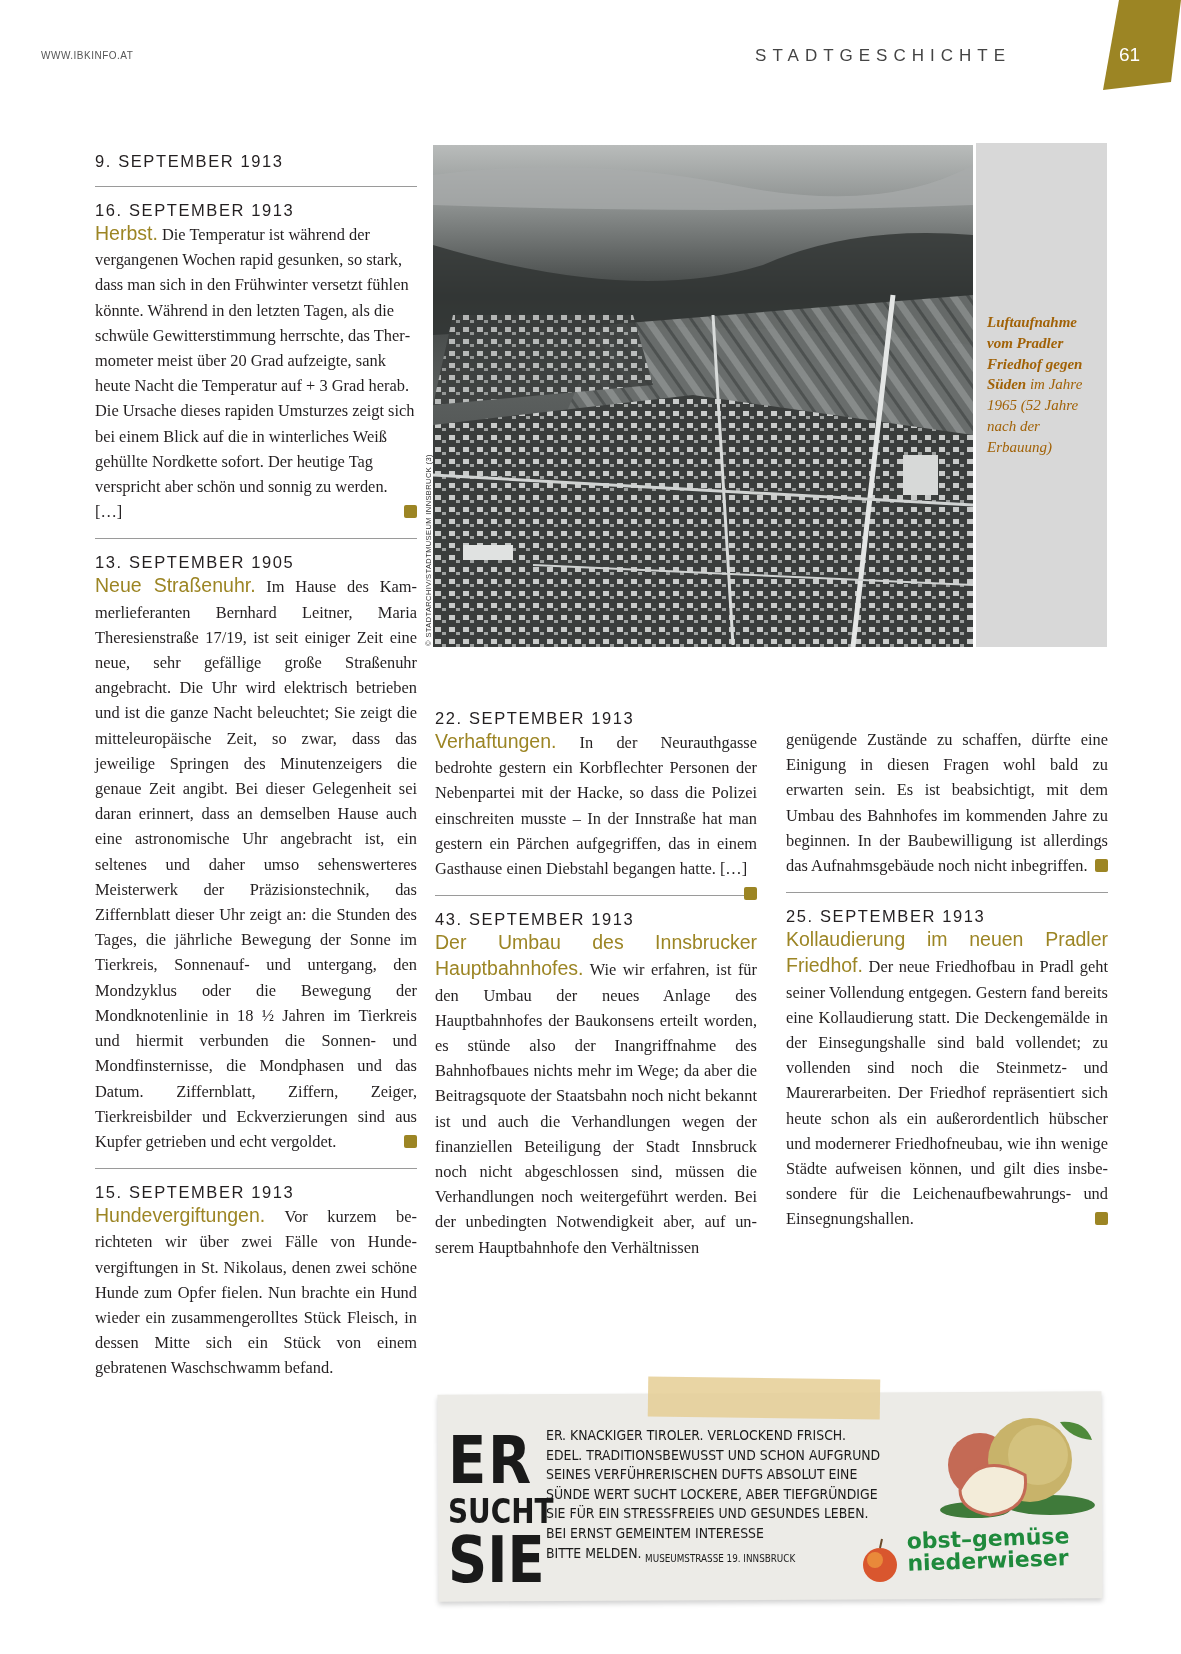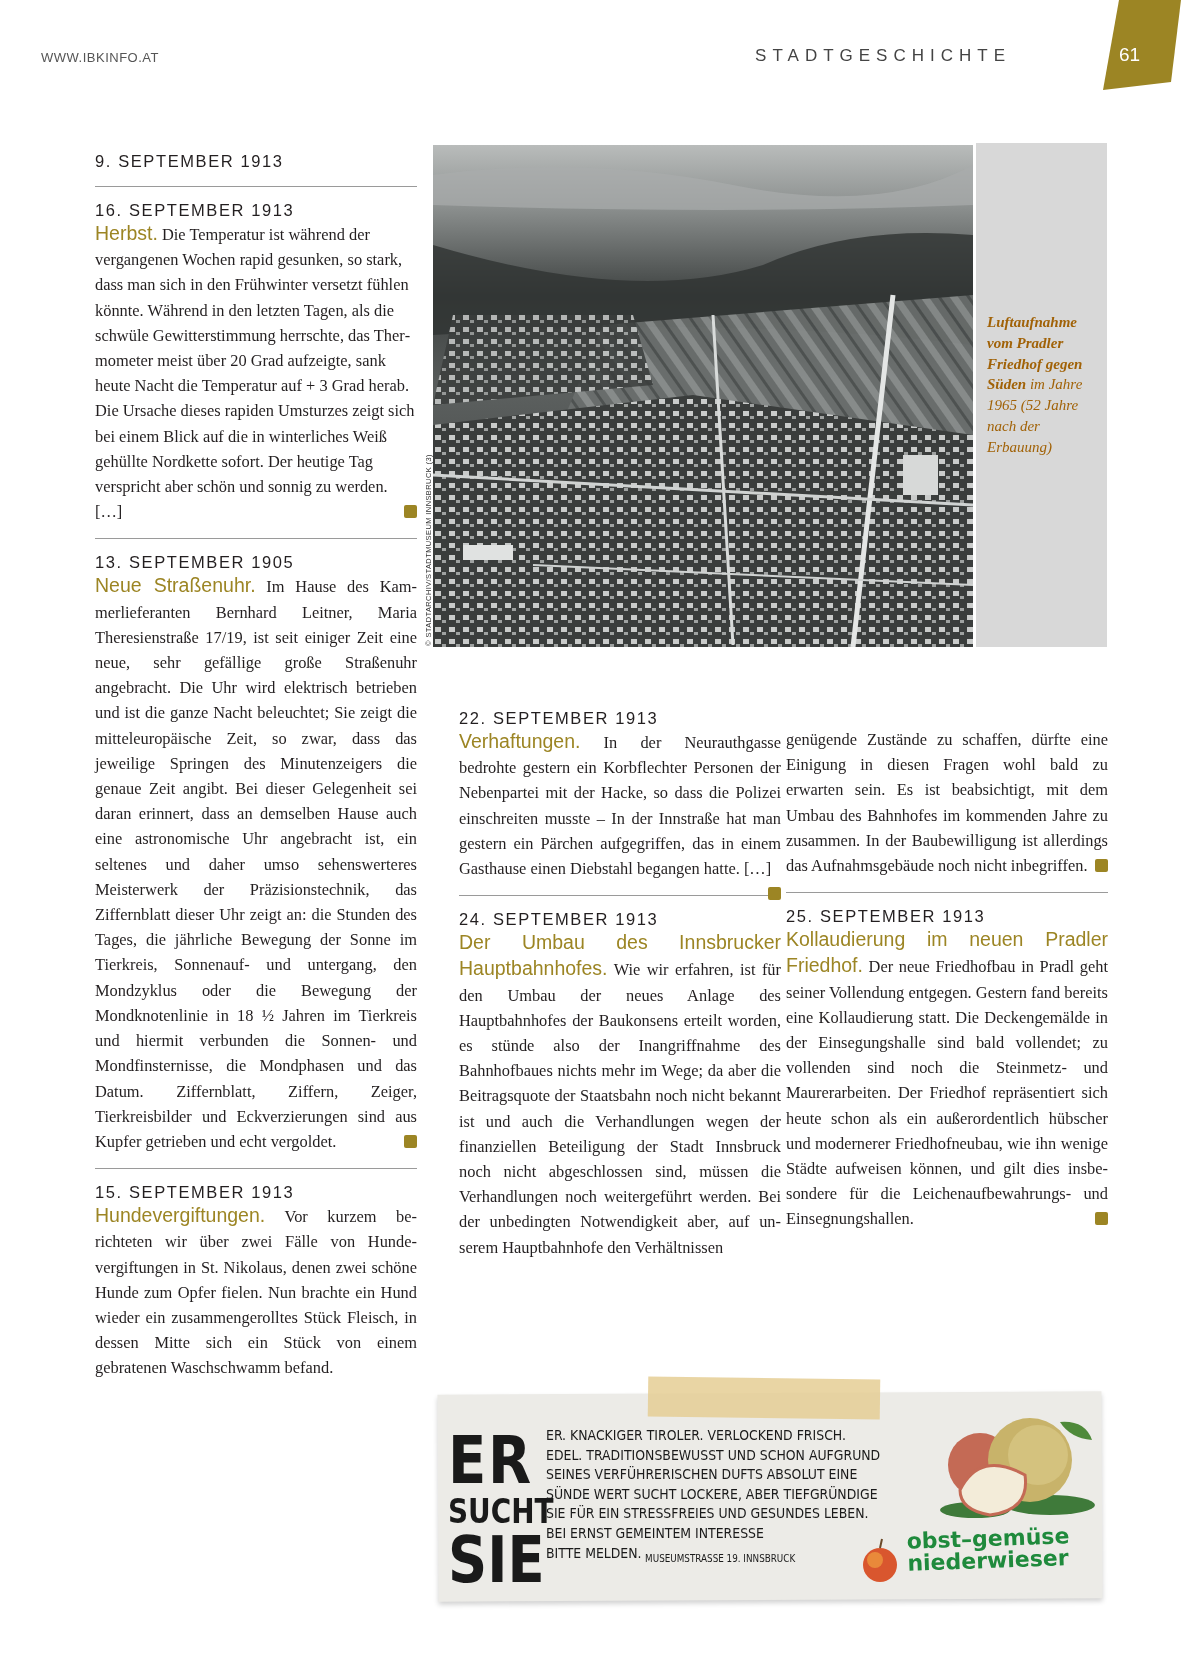--- a/index.html
+++ b/index.html
@@ -1,25 +1,25 @@
 <!DOCTYPE html>
 <html><head>
 <meta charset="utf-8">
 <style>
   html, body { margin: 0; padding: 0; background: #ffffff; }
   body { width: 1181px; height: 1654px; position: relative; overflow: hidden; font-family: "Liberation Serif", serif; color: #231f20; }
-  .hdr-url { position: absolute; left: 41px; top: 50px; font-family: "Liberation Sans", sans-serif; font-size: 13px; letter-spacing: 0.5px; color: #555; }
+  .hdr-url { position: absolute; left: 41px; top: 50px; font-family: "Liberation Sans", sans-serif; font-size: 10px; letter-spacing: 0.5px; color: #555; }
   .hdr-section { position: absolute; right: 170px; top: 46px; font-family: "Liberation Sans", sans-serif; font-size: 17px; letter-spacing: 6px; color: #444; }
   .page-tab { position: absolute; left: 1093px; top: 0; width: 88px; height: 90px; }
   .page-tab svg { position: absolute; left: 0; top: 0; }
   .page-num { position: absolute; left: 1119px; top: 44px; font-family: "Liberation Sans", sans-serif; font-size: 19px; color: #fff; }
 
   .col { position: absolute; }
   .col-left { left: 83px; top: 150px; width: 322px; margin-left: 12px; }
-  .col-mid { left: 459px; width: 322px; }
+  .col-mid { left: 435px; width: 322px; }
   .col-right { left: 786px; width: 322px; }
 
   .entry { position: relative; }
   .date { font-family: "Liberation Sans", sans-serif; font-size: 16.5px; letter-spacing: 1.6px; color: #231f20; line-height: 22px; }
   .body { font-size: 16.4px; line-height: 25.2px; text-align: justify; hyphens: manual; }
   .headline { font-family: "Liberation Sans", sans-serif; font-size: 19.5px; color: #9c8524; font-weight: normal; text-align: center; }
   .endmark { display: inline-block; width: 13px; height: 13px; background: #9c8524; border-radius: 2px; float: right; margin-top: 6px; }
   .rule { height: 0; border-top: 1.5px solid #9a9a9a; margin: 14px 0 12px 0; }
 
   .photo-wrap { position: absolute; left: 433px; top: 145px; width: 540px; height: 502px; overflow: hidden; }
@@ -112,28 +112,28 @@
 <div class="caption"><b>Luftaufnahme vom Pradler Friedhof gegen Süden</b> <span>im Jahre 1965 (52 Jahre nach der Erbauung)</span></div>
 <div class="credit">© STADTARCHIV/STADTMUSEUM INNSBRUCK (3)</div>
 
 <div class="col col-mid" style="top:707px">
   <div class="entry">
     <div class="date">22. SEPTEMBER 1913</div>
     <div class="body"><span class="headline">Verhaftungen.</span> <span>In der Neurauthgasse bedrohte gestern ein Korbflechter Perso­nen der Nebenpartei mit der Hacke, so dass die Polizei einschreiten musste – In der Innstraße hat man gestern ein Pär­chen aufgegriffen, das in einem Gasthau­se einen Diebstahl begangen hatte. […]</span><span class="endmark"></span></div>
   </div>
   <div class="rule"></div>
   <div class="entry">
-    <div class="date">24. SEPTEMBER 1913</div>
+    <div class="date">43. SEPTEMBER 1913</div>
     <div class="body"><span class="headline">Der Umbau des Innsbrucker Hauptbahnhofes.</span> <span>Wie wir erfahren, ist für den Umbau der neues Anlage des Hauptbahnhofes der Baukonsens erteilt worden, es stünde also der Inangriffnahme des Bahnhofbaues nichts mehr im Wege; da aber die Beitragsquote der Staatsbahn noch nicht bekannt ist und auch die Ver­handlungen wegen der finanziellen Be­teiligung der Stadt Innsbruck noch nicht abgeschlossen sind, müssen die Verhand­lungen noch weitergeführt werden. Bei der unbedingten Notwendigkeit aber, auf un­serem Hauptbahnhofe den Verhältnissen</span></div>
   </div>
 </div>
 
 <div class="col col-right" style="top:727px">
   <div class="entry">
-    <div class="body"><span>genügende Zustände zu schaffen, dürfte eine Einigung in diesen Fragen wohl bald zu erwarten sein. Es ist beabsichtigt, mit dem Umbau des Bahnhofes im kommen­den Jahre zu zusammen. In der Baubewilli­gung ist allerdings das Aufnahmsgebäude noch nicht inbegriffen.</span><span class="endmark"></span></div>
+    <div class="body"><span>genügende Zustände zu schaffen, dürfte eine Einigung in diesen Fragen wohl bald zu erwarten sein. Es ist beabsichtigt, mit dem Umbau des Bahnhofes im kommen­den Jahre zu beginnen. In der Baubewilli­gung ist allerdings das Aufnahmsgebäude noch nicht inbegriffen.</span><span class="endmark"></span></div>
   </div>
   <div class="rule"></div>
   <div class="entry">
     <div class="date">25. SEPTEMBER 1913</div>
     <div class="body"><span class="headline">Kollaudierung im neuen Prad­ler Friedhof.</span> <span>Der neue Friedhofbau in Pradl geht seiner Vollendung entge­gen. Gestern fand bereits eine Kollau­dierung statt. Die Deckengemälde in der Einsegungshalle sind bald vollendet; zu vollenden sind noch die Steinmetz- und Maurerarbeiten. Der Friedhof reprä­sentiert sich heute schon als ein außer­ordentlich hübscher und modernerer Friedhofneubau, wie ihn wenige Städte aufweisen können, und gilt dies insbe­sondere für die Leichenaufbewahrungs- und Einsegnungshallen.</span><span class="endmark"></span></div>
   </div>
 </div>
 
 <div class="ad"></div>
 <div class="ad-tape"></div>

